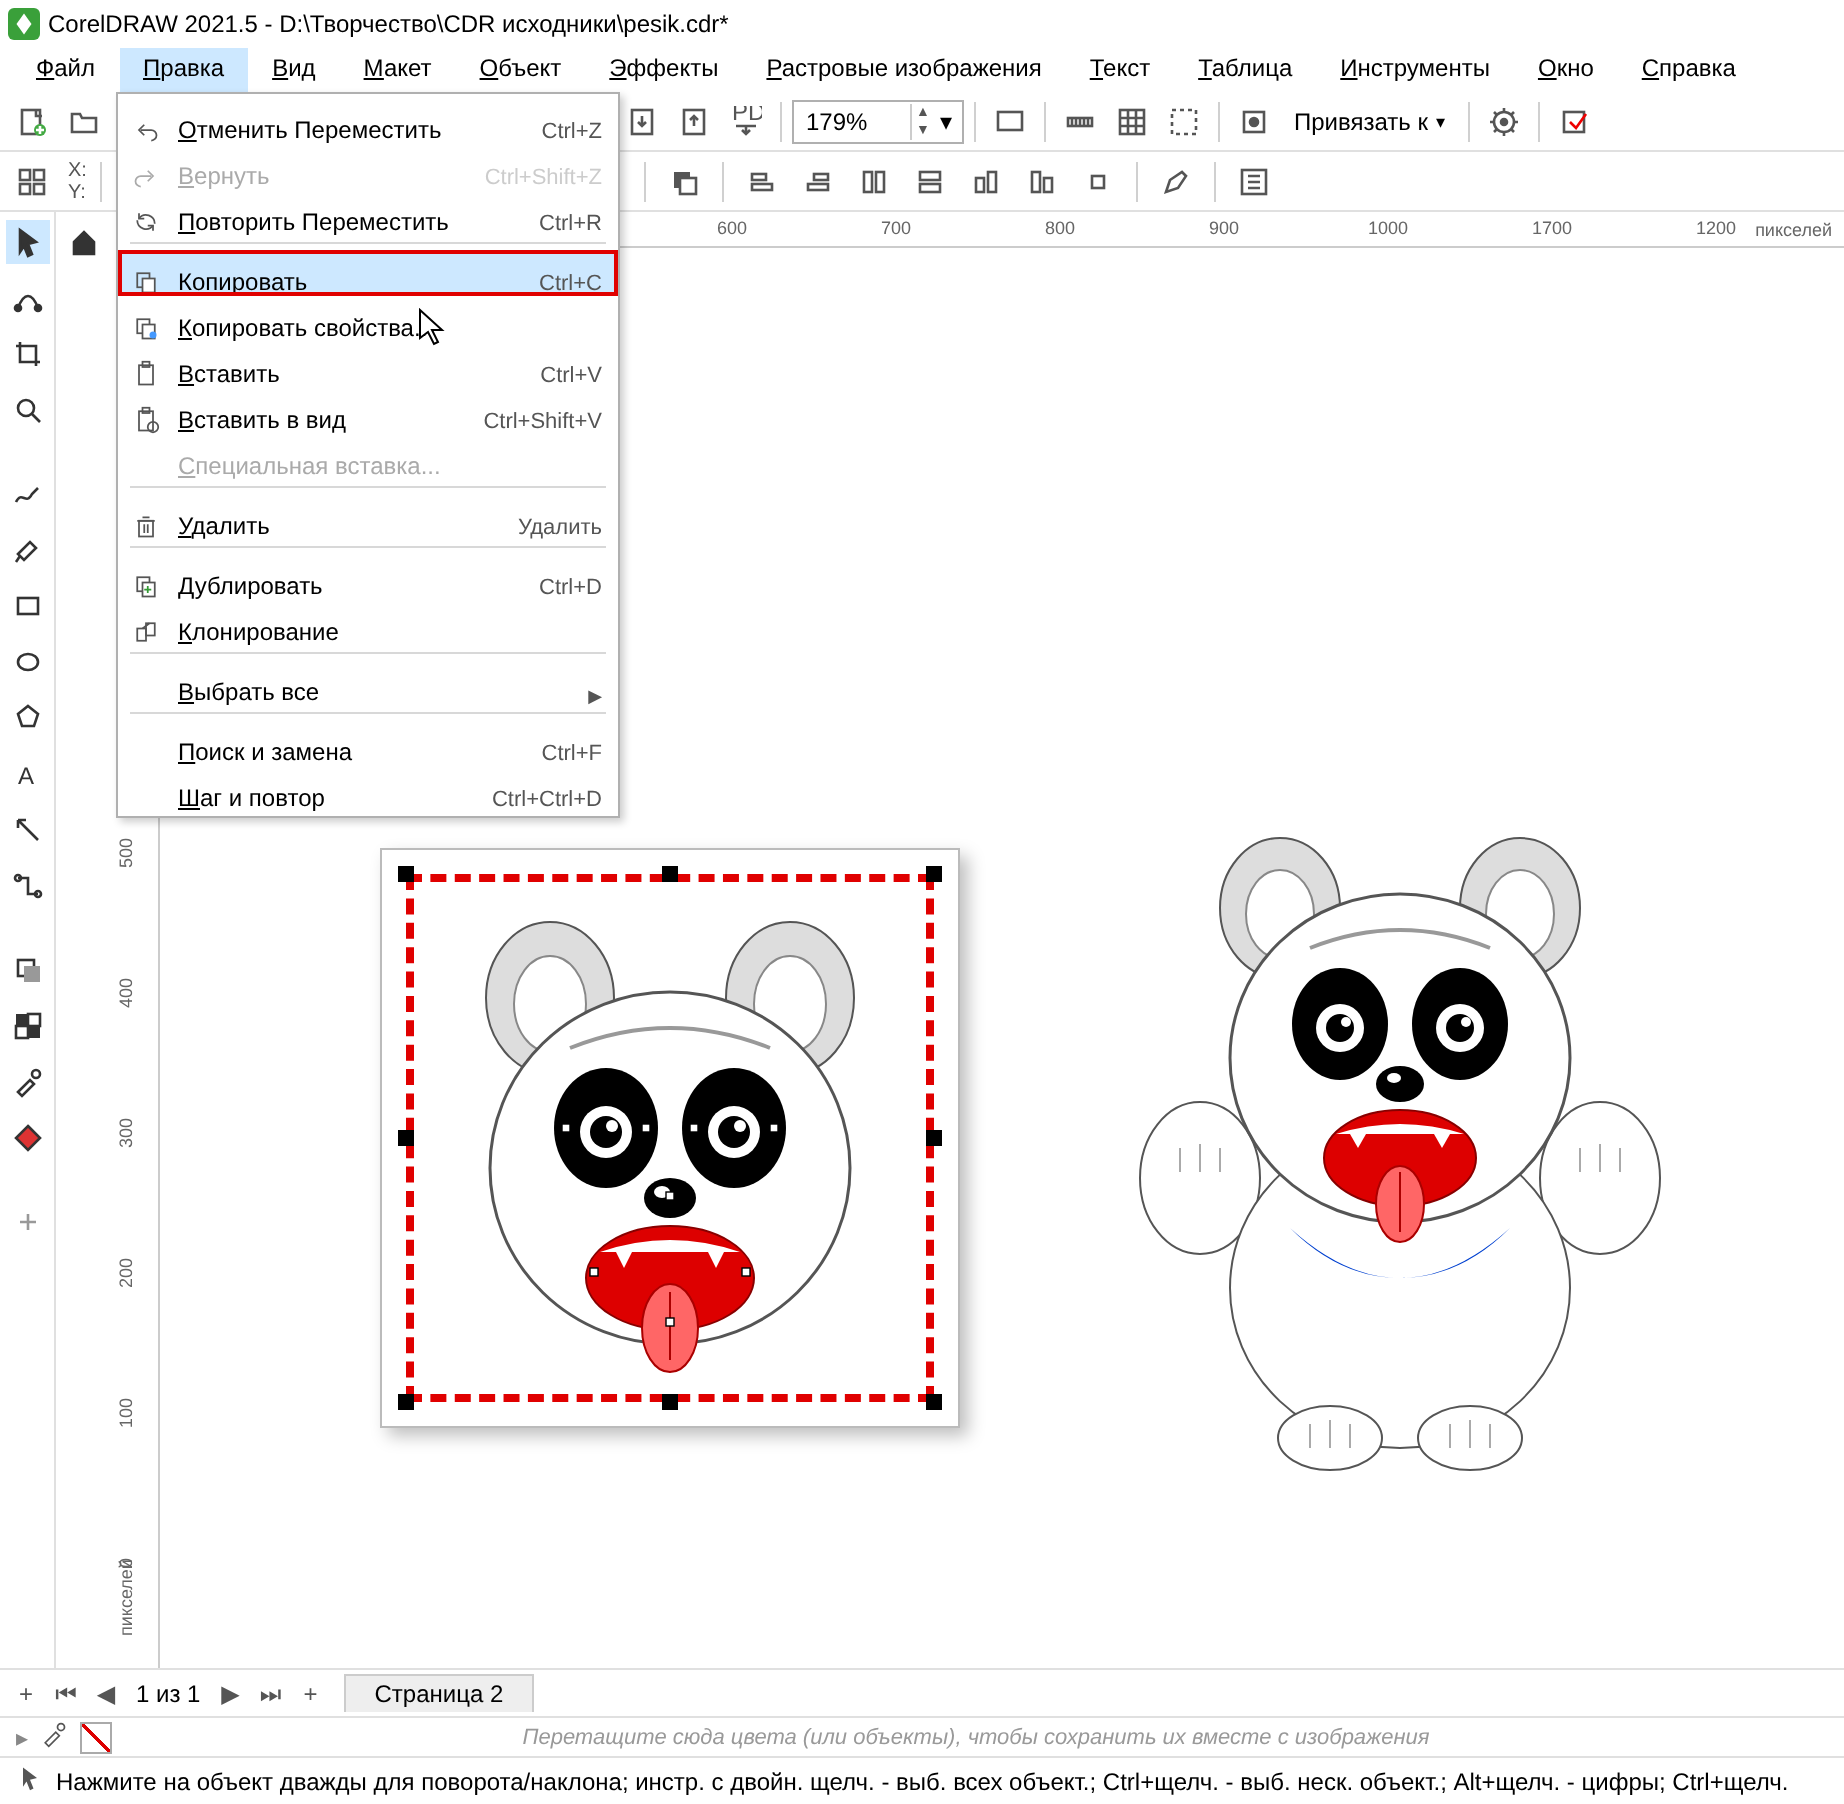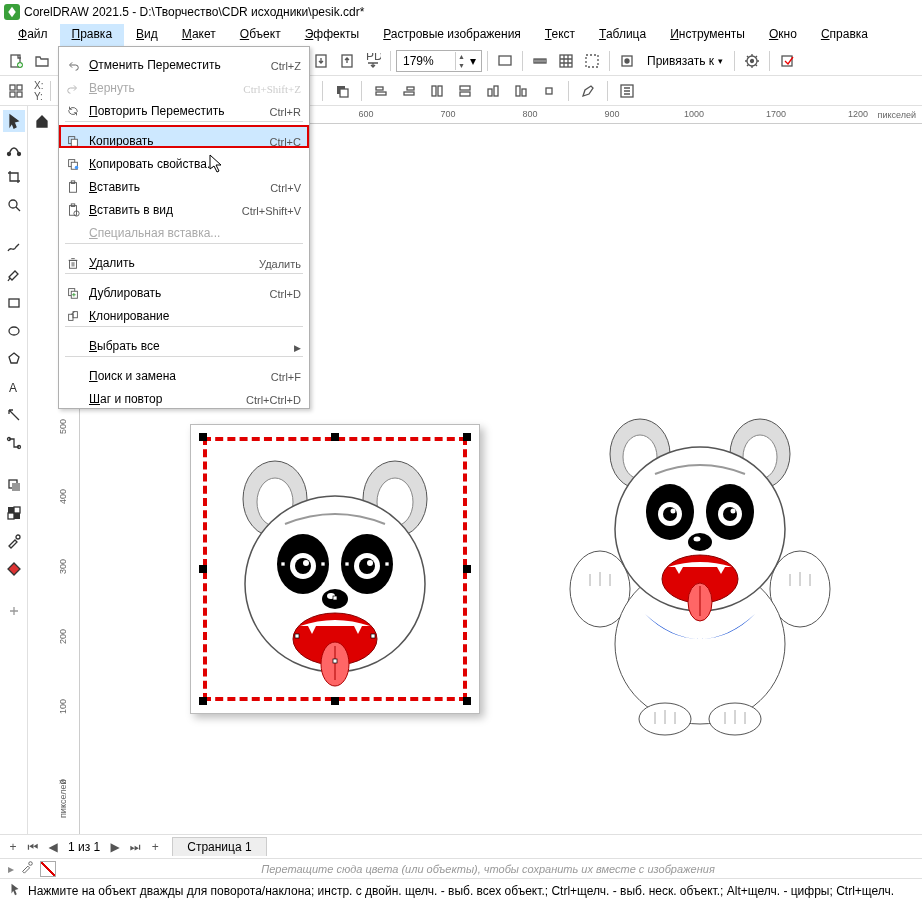--- a/index.html
+++ b/index.html
@@ -37,21 +37,21 @@
 .ruler-v .unit { position:absolute; left:2px; bottom:6px; font-size:9px; transform:rotate(-90deg); transform-origin:left top; color:#666; }
 .canvas-inner { position:absolute; top:18px; left:24px; right:0; bottom:0; background:#fff; }
 .dropdown-menu { position:absolute; top:46px; left:58px; width:252px; background:#fff; border:1px solid #b0b0b0; box-shadow:2px 2px 4px rgba(0,0,0,0.2); z-index:100; padding:2px 0; }
 .ditem { display:flex; align-items:flex-end; height:23px; padding:0 8px 0 4px; gap:6px; }
 .ditem.disabled { color:#aaa; }
 .ditem.highlight { background:#cde8ff; outline:2px solid #e00000; outline-offset:-2px; }
 .ditem .icon { width:20px; display:flex; justify-content:center; }
 .ditem .icon svg { width:14px; height:14px; }
 .ditem .label { flex:1; }
 .ditem .short { color:#555; font-size:11px; }
-.ditem.disabled .short { color:#ccc;font-family:Liberation Serif, serif; }
+.ditem.disabled .short { color:#ccc; }
 .ditem .arrow { color:#555; font-size:9px; }
 .dsep { height:1px; background:#d8d8d8; margin:3px 6px; }
 .cursor { position:absolute; top:154px; left:209px; z-index:200; pointer-events:none; }
 .page-shadow { position:absolute; left:110px; top:300px; width:290px; height:290px; background:#fff; border:1px solid #bbb; box-shadow:4px 4px 8px rgba(0,0,0,0.25); }
 .sel-dash { position:absolute; border:4px dashed #e00000; }
 .sel-handle { position:absolute; width:8px; height:8px; background:#000; }
 .pager { height:24px; display:flex; align-items:center; gap:2px; border-top:1px solid #e0e0e0; padding:0 4px; font-size:11px; }
 .pager .pbtn { width:18px; height:18px; display:flex; align-items:center; justify-content:center; color:#555; }
 .pager .ptab { padding:2px 14px; background:#eee; border:1px solid #ccc; border-bottom:none; margin-left:6px; }
 .colorrow { height:20px; display:flex; align-items:center; padding:0 8px; gap:6px; border-top:1px solid #e0e0e0; }
@@ -726,21 +726,21 @@
 </svg>
 
 <div class="pager">
   <div class="pbtn">+</div>
   <div class="pbtn">⏮</div>
   <div class="pbtn">◀</div>
   <span style="margin:0 4px">1 из 1</span>
   <div class="pbtn">▶</div>
   <div class="pbtn">⏭</div>
   <div class="pbtn">+</div>
-  <div class="ptab">Страница 1</div>
+  <div class="ptab">Страница 2</div>
 </div>
 
 <div class="colorrow">
   <span style="color:#888">▸</span>
   <span><svg width="14" height="14" viewBox="0 0 16 16" stroke="#555" fill="none">
         <path d="M3 13l6-6 2 2-6 6z"></path>
         <circle cx="12" cy="4" r="2"></circle>
       </svg></span>
   <span style="width:16px;height:16px;border:1px solid #aaa;position:relative">
       <span style="position:absolute;left:0;top:0;right:0;bottom:0;background:linear-gradient(to top right,transparent 45%,#d00 45%,#d00 55%,transparent 55%)"></span>

